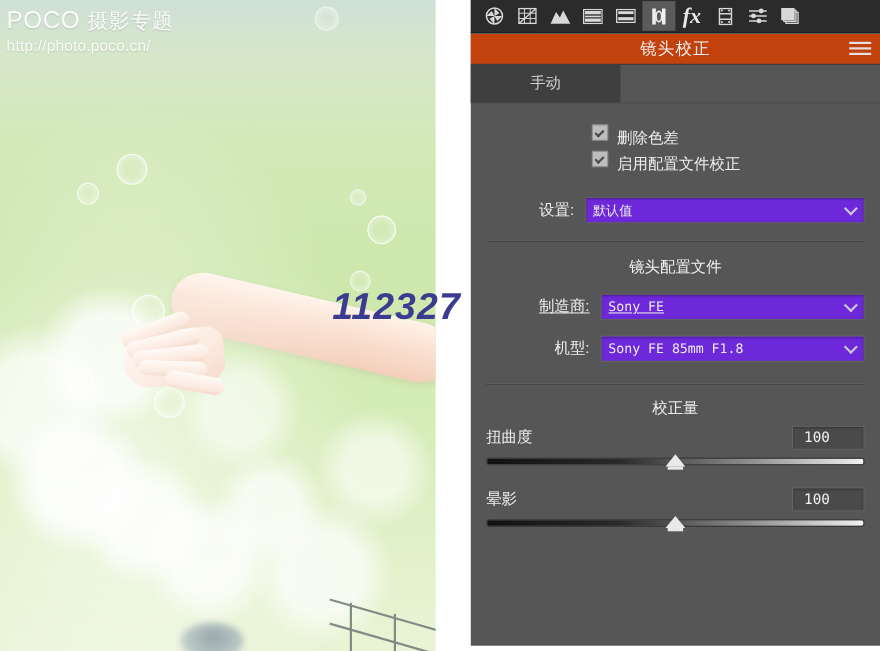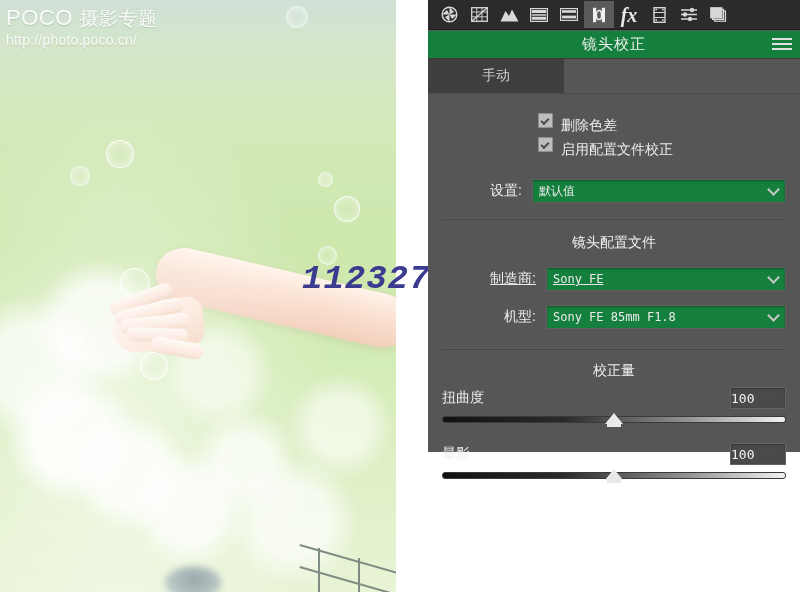--- a/index.html
+++ b/index.html
@@ -71,38 +71,38 @@
         filter:blur(3px);opacity:.75;}
 
   .watermark{position:absolute;left:6px;top:6px;color:rgba(255,255,255,.92);
              text-shadow:0 1px 1px rgba(120,140,120,.35);pointer-events:none;}
   .wm-top{font-size:22px;letter-spacing:.5px;line-height:24px;}
   .wm-top .cn{font-size:19px;}
   .wm-url{font-size:14px;line-height:18px;letter-spacing:.2px;}
 
   .overlay-number{
     position:absolute;left:302px;top:262px;
-    font-family:Liberation Mono, monospace;
+    font-family:Liberation Sans, sans-serif;
     font-style:italic;font-weight:bold;font-size:34px;letter-spacing:1px;
     color:#3b3c8f;line-height:34px;white-space:nowrap;
   }
 
   
-  .panel{position:relative;width:372px;height:452px;background:#565656;color:#e6e6e6;
+  .panel{position:relative;width:372px;height:587px;background:#565656;color:#e6e6e6;
          font-size:13px;}
   .toolbar{height:29px;background:#2b2b2b;display:flex;align-items:center;padding-left:6px;
            border-bottom:1px solid #1d1d1d;}
   .tool{width:30px;height:27px;display:flex;align-items:center;justify-content:center;
         color:#d8d8d8;}
   .tool.active{background:#5a5a5a;}
   .tool svg{display:block;}
   .tool .fx{font-family:"Liberation Serif","DejaVu Serif",serif;font-style:italic;
             font-size:20px;font-weight:bold;color:#e8e8e8;line-height:20px;}
 
-  .titlebar{height:28px;background:#15803d;display:flex;align-items:center;justify-content:center;
+  .titlebar{height:28px;background:#c2410c;display:flex;align-items:center;justify-content:center;
             position:relative;border-bottom:1px solid #3a3a3a;
             box-shadow:inset 0 1px 0 #5c5c5c;}
   .titlebar .ttl{font-size:15px;color:#efefef;letter-spacing:1px;}
   .menu-icon{position:absolute;right:8px;top:8px;width:20px;height:12px;
              display:flex;flex-direction:column;justify-content:space-between;}
   .menu-icon span{display:block;height:2px;background:#e2e2e2;}
 
   .tabs{height:34px;background:#565656;display:flex;align-items:stretch;
         border-bottom:1px solid #4a4a4a;}
   .tab{display:flex;align-items:center;justify-content:center;font-size:14px;color:#e8e8e8;
@@ -115,38 +115,38 @@
   .check-row.first{margin-top:14px;}
   .cbox{width:13px;height:13px;background:#bdbdbd;border:1px solid #8f8f8f;margin-right:8px;
         position:relative;border-radius:1px;}
   .cbox::after{content:"";position:absolute;left:2px;top:4px;width:6px;height:3px;
         border-left:2px solid #4a4a4a;border-bottom:2px solid #4a4a4a;transform:rotate(-45deg);}
   .check-label{font-size:14px;color:#ededed;margin-top:12px;}
 
   .field-row{display:flex;align-items:center;height:26px;margin-top:12px;}
   .field-label{font-size:14px;color:#ededed;text-align:right;white-space:nowrap;}
   .select{
-    flex:1;height:22px;background:#15803d;border:1px solid #606060;
+    flex:1;height:22px;background:#6d28d9;border:1px solid #606060;
     box-shadow:inset 0 1px 2px rgba(0,0,0,.35);
     display:flex;align-items:center;padding:0 6px;position:relative;border-radius:1px;
     font-family:"DejaVu Sans Mono","Liberation Mono",monospace;font-size:12px;color:#ebebeb;
   }
   .select .val{white-space:nowrap;overflow:hidden;}
   .caret{position:absolute;right:7px;top:5px;width:9px;height:9px;}
   .caret::before{content:"";position:absolute;left:0;top:0;width:7px;height:7px;
         border-right:2px solid #c9c9c9;border-bottom:2px solid #c9c9c9;transform:rotate(45deg);}
 
   .divider{height:1px;background:#464646;border-top:1px solid #5f5f5f;margin:14px 0 0 0;}
   .section-title{text-align:center;font-size:14px;color:#efefef;margin:12px 0 4px;}
 
   .slider-block{margin-top:6px;}
   .slider-head{display:flex;align-items:center;justify-content:space-between;height:24px;}
   .slider-name{font-size:14px;color:#ededed;}
   .valbox{width:54px;height:20px;background:#4a4a4a;border:1px solid #646464;
-          display:flex;align-items:center;justify-content:flex-start;padding-left:0;
+          display:flex;align-items:center;justify-content:flex-start;padding-left:10px;
           font-family:"DejaVu Sans Mono","Liberation Mono",monospace;font-size:13px;color:#f0f0f0;
           box-shadow:inset 0 1px 2px rgba(0,0,0,.3);}
   .track-wrap{position:relative;height:14px;margin-top:2px;}
   .track{position:absolute;left:0;right:0;top:4px;height:5px;border-radius:3px;
          background:linear-gradient(90deg,#111 0%,#2a2a2a 35%,#8f8f8f 70%,#f2f2f2 100%);
          border:1px solid #3a3a3a;}
   .thumb{position:absolute;top:1px;width:0;height:0;
          border-left:9px solid transparent;border-right:9px solid transparent;
          border-bottom:11px solid #e9e9e9;}
   .thumb::after{content:"";position:absolute;left:-7px;top:11px;width:14px;height:3px;background:#e9e9e9;}

